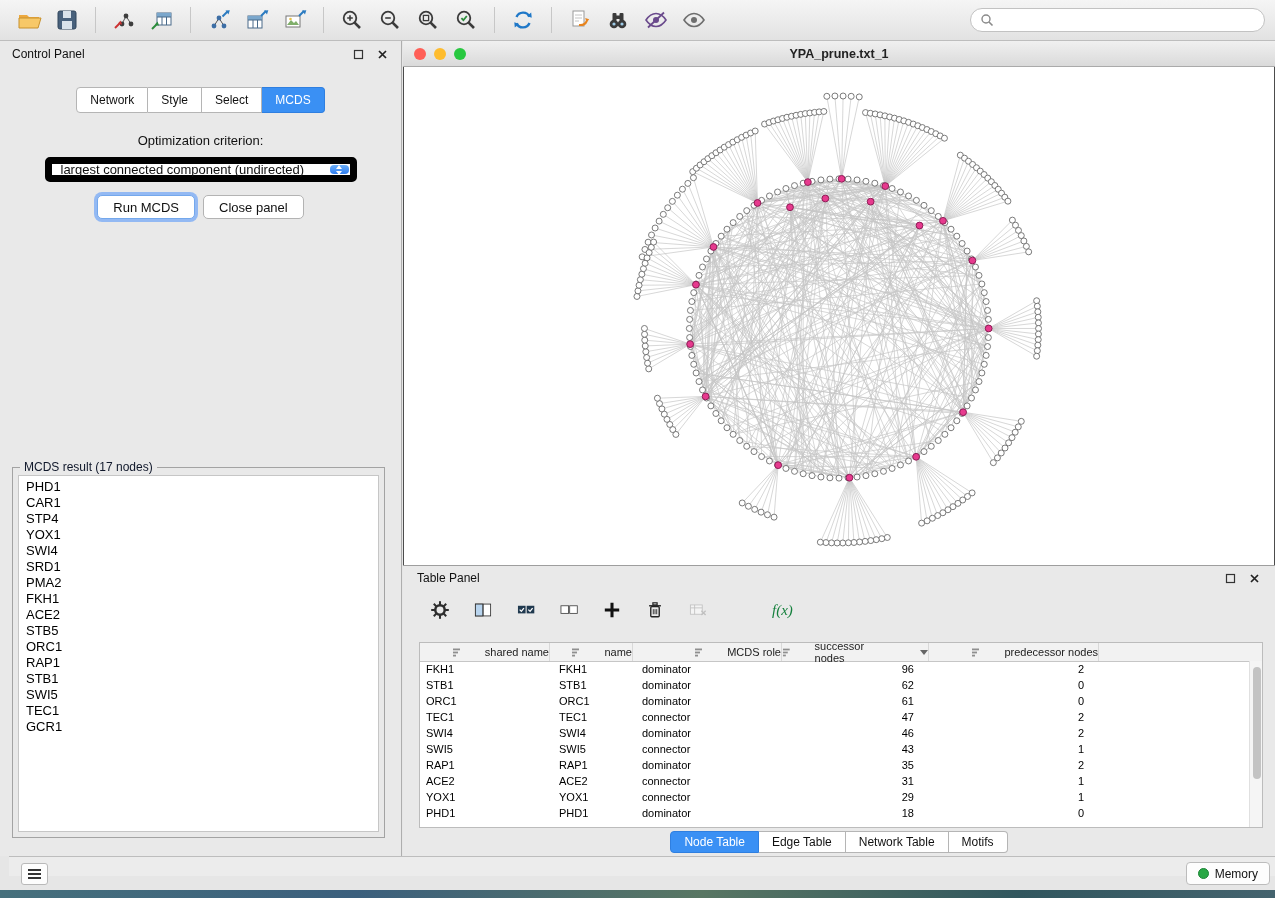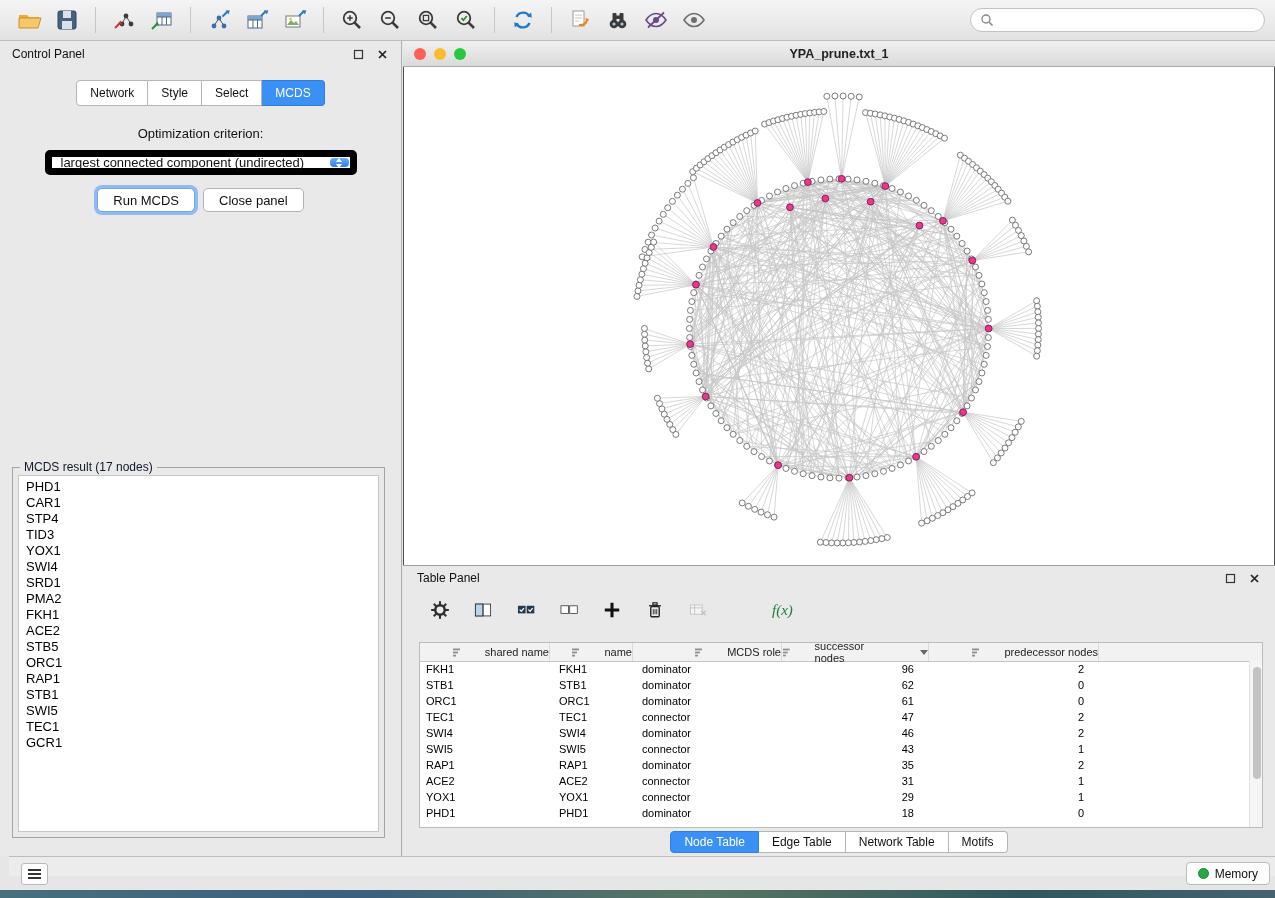--- a/index.html
+++ b/index.html
@@ -9,21 +9,21 @@
   .tbtn{width:38px;height:32px;display:flex;align-items:center;justify-content:center;background:transparent;border:none;padding:0;cursor:default;}
   .tbtn svg{width:26px;height:26px;}
   .tsep{width:1px;height:26px;background:#c7c7c7;margin:0 9px;}
   .search-box{margin-left:auto;width:295px;height:24px;background:#fff;border:1px solid #c2c2c2;border-radius:13px;display:flex;align-items:center;padding:0 9px;gap:5px;box-sizing:border-box;}
   .search-box input{border:none;outline:none;flex:1;font-size:12px;background:transparent;font-family:inherit;}
   
   .control-panel{position:absolute;left:0;top:41px;width:402px;height:815px;background:#e9e9e9;border-right:1px solid #aeaeae;box-sizing:border-box;}
   .panel-header{height:26px;display:flex;align-items:center;padding:0 12px;font-size:12px;color:#111;gap:10px;}
   .panel-header .ph-title{flex:1;}
   .winbtn{width:14px;height:14px;display:flex;align-items:center;justify-content:center;background:transparent;border:none;padding:0;}
-  .cp-tabs{display:flex;justify-content:center;margin-top:13px;}
+  .cp-tabs{display:flex;justify-content:center;margin-top:20px;}
   .cp-tab{font-size:12px;padding:5px 13px;background:#fff;border:1px solid #b5b5b5;border-left:none;color:#111;font-family:inherit;}
   .cp-tab:first-child{border-left:1px solid #b5b5b5;border-radius:4px 0 0 4px;}
   .cp-tab:last-child{border-radius:0 4px 4px 0;}
   .cp-tab.active{background:#3a90f4;border-color:#2f7fe0;color:#fff;}
   .opt-label{text-align:center;margin-top:20px;font-size:13px;color:#111;}
   .dropdown{margin:9px auto 0;width:312px;height:25px;background:#fff;border:7px solid #000000;border-radius:5px;display:flex;align-items:center;font-size:13px;padding-left:9px;position:relative;box-sizing:border-box;color:#111;}
   .dd-stepper{position:absolute;right:1px;top:1px;bottom:1px;width:19px;background:linear-gradient(#6aaef8,#2f7df0);border-radius:4px;display:flex;flex-direction:column;align-items:center;justify-content:center;gap:2px;}
   .tri-up{width:0;height:0;border-left:3.5px solid transparent;border-right:3.5px solid transparent;border-bottom:4.5px solid #fff;}
   .tri-down{width:0;height:0;border-left:3.5px solid transparent;border-right:3.5px solid transparent;border-top:4.5px solid #fff;}
   .btn-row{display:flex;justify-content:center;gap:8px;margin-top:13px;}
@@ -256,21 +256,20 @@
     <div class="btn-row">
       <button class="btn focused">Run MCDS</button>
       <button class="btn">Close panel</button>
     </div>
     <div class="groupbox">
       <span class="groupbox-label">MCDS result (17 nodes)</span>
       <div class="mcds-list" id="mcdsList">
           <div class="mcds-item">PHD1</div>
           <div class="mcds-item">CAR1</div>
           <div class="mcds-item">STP4</div>
-          <div class="mcds-item">TID3</div>
           <div class="mcds-item">YOX1</div>
           <div class="mcds-item">SWI4</div>
           <div class="mcds-item">SRD1</div>
           <div class="mcds-item">PMA2</div>
           <div class="mcds-item">FKH1</div>
           <div class="mcds-item">ACE2</div>
           <div class="mcds-item">STB5</div>
           <div class="mcds-item">ORC1</div>
           <div class="mcds-item">RAP1</div>
           <div class="mcds-item">STB1</div>

